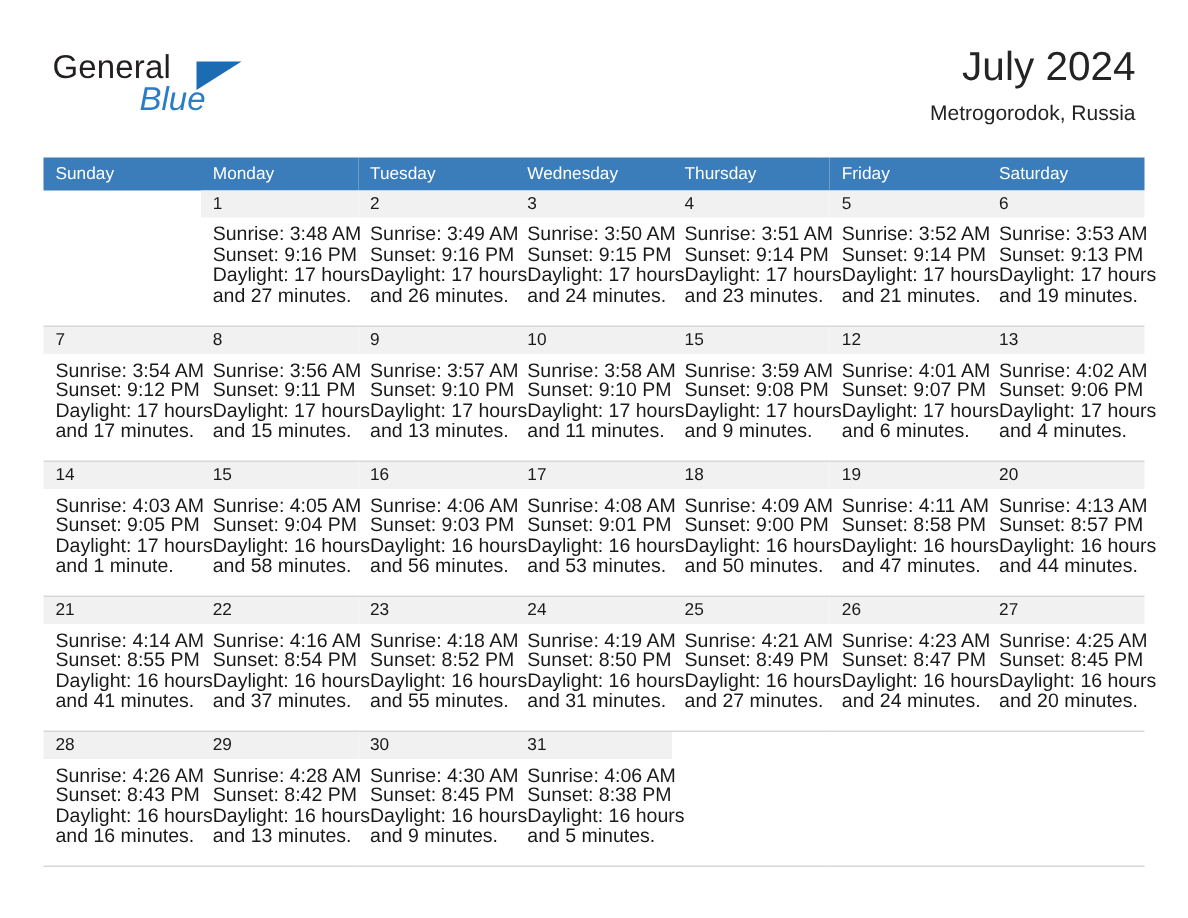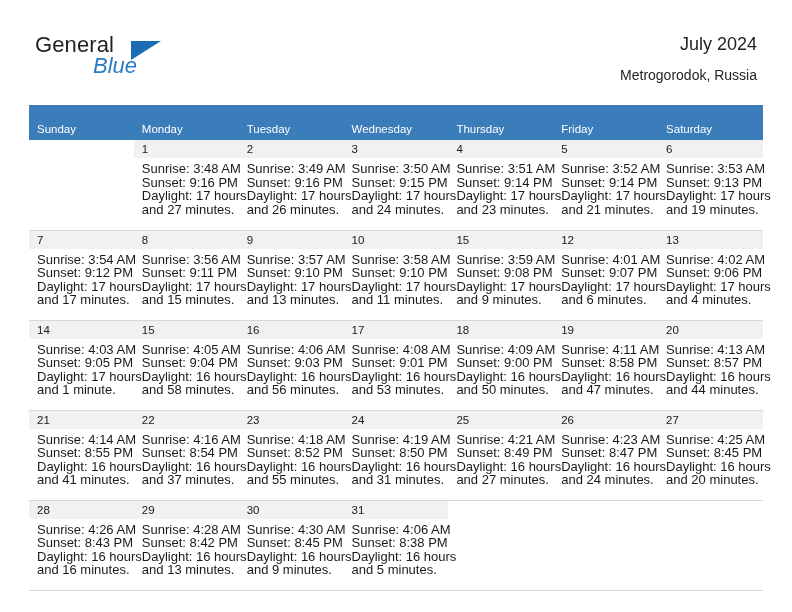--- a/index.html
+++ b/index.html
@@ -63,21 +63,21 @@
     border-left: 30px solid #1b6cb3;
     border-bottom: 19px solid transparent;
   }
   .title-block {
     position: absolute;
     right: 0;
     top: 0;
     text-align: right;
   }
   .cal-title {
-    font-size: 18px;
+    font-size: 27px;
     color: #242424;
     line-height: 33px;
     white-space: nowrap;
   }
   .cal-subtitle {
     font-size: 14px;
     color: #242424;
     line-height: 22px;
     margin-top: 3px;
     white-space: nowrap;
@@ -91,21 +91,21 @@
     width: 734px;
     border-collapse: collapse;
     table-layout: fixed;
   }
   .calendar th {
     background: #3b7cba;
     color: #ffffff;
     font-size: 11.5px;
     font-weight: normal;
     text-align: left;
-    padding: 18px 0 5px 8px;
+    padding: 5px 0 5px 8px;
     height: 19px;
     box-sizing: border-box;
   }
   .calendar td {
     vertical-align: top;
     padding: 0;
     border-bottom: 1px solid #d7d7d7;
     height: 90px;
     box-sizing: border-box;
   }

